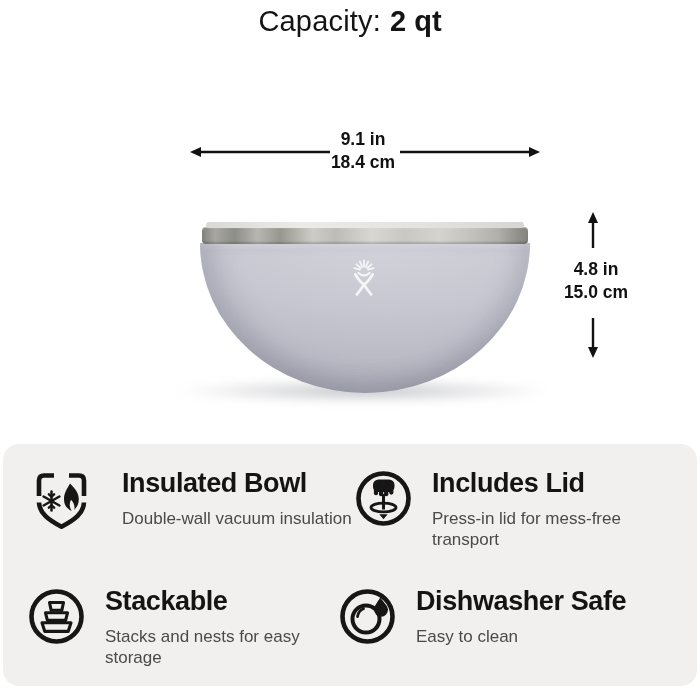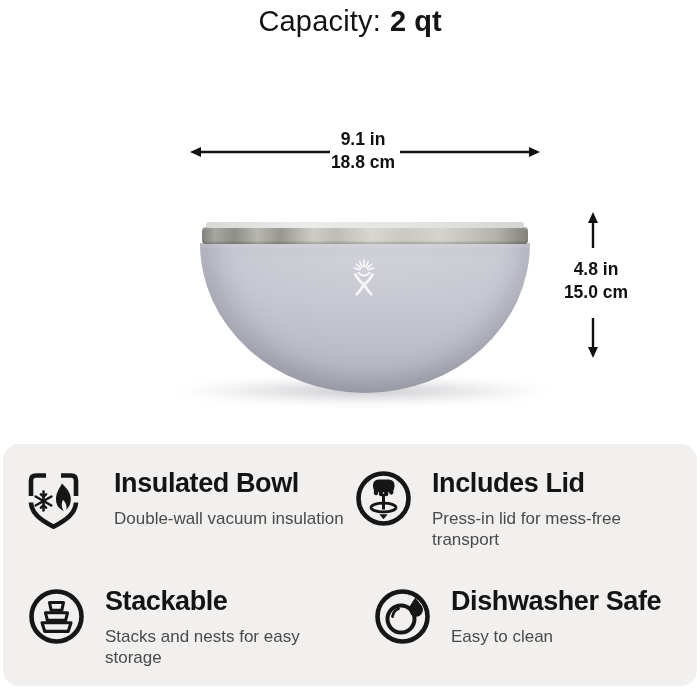--- a/index.html
+++ b/index.html
@@ -47,24 +47,24 @@
     box-shadow:inset 14px -10px 22px rgba(120,120,138,.28), inset -12px -8px 20px rgba(120,120,138,.22), inset 0 4px 4px rgba(255,255,255,.25);
   }
   .bowl-logo{left:346px;top:256px;width:36px;height:40px;opacity:.82;}
 
   
   .features-panel{
     left:3px;top:444px;width:694px;height:242px;border-radius:16px;
     background:#f1f0ee;
   }
   .feature{position:absolute;display:flex;gap:20px;align-items:flex-start;}
-  .f1{left:22px;top:26px;gap:32px;}
+  .f1{left:30px;top:26px;gap:32px;}
   .f2{left:352px;top:26px;}
   .f3{left:25px;top:144px;}
-  .f4{left:371px;top:144px;}
+  .f4{left:336px;top:144px;}
   .ficon{flex:0 0 57px;width:57px;display:block;}
   .ftext{padding-top:1px;}
   .fhead{font-size:27px;font-weight:700;letter-spacing:-.4px;line-height:24px;color:#141414;}
   .fdesc{margin-top:13px;width:242px;font-size:17px;line-height:21px;color:#4a4a4a;}
 
   .icon-stroke{stroke:#161616;fill:none;}
 </style>
 </head>
 <body>
 
@@ -73,21 +73,21 @@
 </div>
 
 <svg class="abs" style="left:190px;top:140px;" width="350" height="24">
   <polygon points="0,12 11,7 11,17" fill="#111"></polygon>
   <line x1="9" y1="12" x2="140" y2="12" stroke="#111" stroke-width="2.4"></line>
   <line x1="210" y1="12" x2="341" y2="12" stroke="#111" stroke-width="2.4"></line>
   <polygon points="350,12 339,7 339,17" fill="#111"></polygon>
 </svg>
 <div class="abs dim-text dim-w-text">
   <div>9.1 in</div>
-  <div>18.8 cm</div>
+  <div>18.4 cm</div>
 </div>
 
 <svg class="abs" style="left:583px;top:210px;" width="20" height="150">
   <polygon points="10,2 5,13 15,13" fill="#111"></polygon>
   <line x1="10" y1="11" x2="10" y2="38" stroke="#111" stroke-width="2.4"></line>
   <line x1="10" y1="108" x2="10" y2="139" stroke="#111" stroke-width="2.4"></line>
   <polygon points="10,148 5,137 15,137" fill="#111"></polygon>
 </svg>
 <div class="abs dim-text dim-h-text">
   <div>4.8 in</div>

